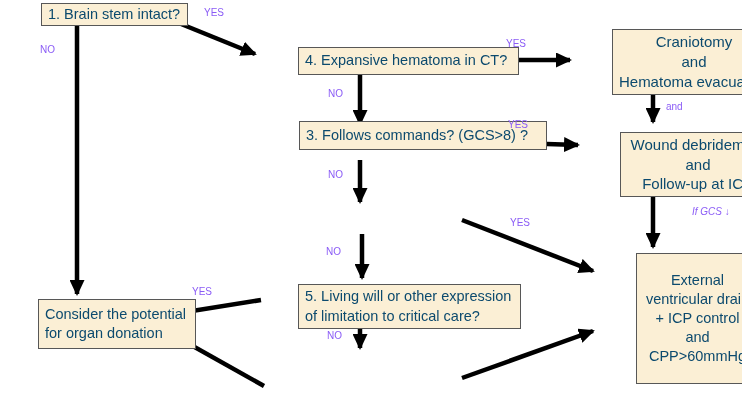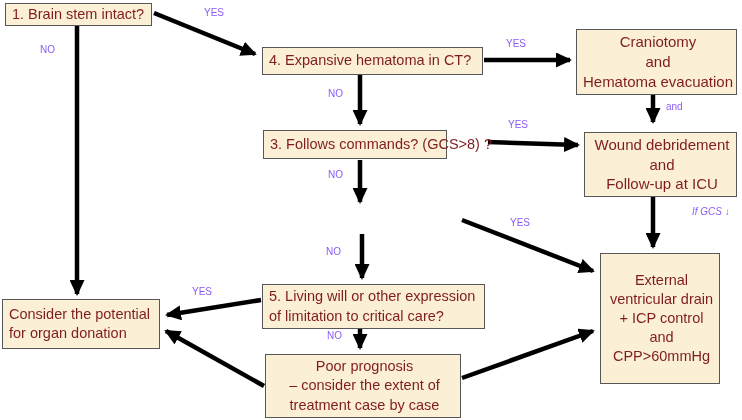--- a/index.html
+++ b/index.html
@@ -3,22 +3,22 @@
 <meta charset="utf-8">
 <style>
   html,body{margin:0;padding:0;background:#ffffff;}
   .canvas{
     position:relative;width:742px;height:420px;background:#ffffff;
     font-family:"Liberation Sans", sans-serif;color:#3b3b3b;overflow:hidden;
   }
   .node{
     position:absolute;box-sizing:border-box;
     background:#fbefd5;border:1.5px solid #575757;
-    color:#7f1d1d;font-size:14.5px;line-height:1.32;
-    display:flex;align-items:center;white-space:pre;
+    color:#0c4a6e;font-size:14.5px;line-height:1.32;
+    display:flex;align-items:center;white-space:pre;margin-left:36px;
   }
   .node.left{justify-content:flex-start;text-align:left;padding-left:6px;padding-right:4px;}
   .node.center{justify-content:center;text-align:center;padding-left:6px;padding-right:3px;}
   .node.big{font-size:15px;}
   .lbl{
     position:absolute;font-size:10px;color:#8b5cf6;white-space:nowrap;
   }
   svg.arrows{position:absolute;left:0;top:0;width:742px;height:420px;}
   svg.arrows line{stroke:#000;stroke-width:4.5;}
 </style>
@@ -46,29 +46,26 @@
     <line x1="264" y1="386" x2="166" y2="331" marker-end="url(#ah)"></line>
     <line x1="462" y1="378" x2="593" y2="331" marker-end="url(#ah)"></line>
     <line x1="653" y1="95" x2="653" y2="122" marker-end="url(#ah)"></line>
     <line x1="653" y1="194" x2="653" y2="247" marker-end="url(#ah)"></line>
   </svg>
 
   <div class="node left" style="left:5px;   top:3px;   width:147px; height:23px;">1. Brain stem intact?</div>
 
   <div class="node left" style="left:262px; top:47px;  width:221px; height:28px;">4. Expansive hematoma in CT?</div>
 
-  <div class="node left" style="left:263px; top:130px; width:184px; height:29px;">3. Follows commands? (GCS&gt;8) ?</div>
+  <div class="node left" style="left:263px; top:121px; width:248px; height:29px;">3. Follows commands? (GCS&gt;8) ?</div>
 
 
   <div class="node left" style="left:262px; top:284px; width:223px; height:45px;">5. Living will or other expression
 of limitation to critical care?</div>
 
-  <div class="node center" style="left:265px; top:354px; width:196px; height:64px;">Poor prognosis
-– consider the extent of
-treatment case by case</div>
 
   <div class="node left" style="left:2px;   top:299px; width:158px; height:50px;">Consider the potential
 for organ donation</div>
 
   <div class="node center big" style="left:576px; top:29px;  width:161px; height:66px;">Craniotomy
 and
 Hematoma evacuation</div>
 
   <div class="node center big" style="left:584px; top:132px; width:153px; height:65px;">Wound debridement
 and

